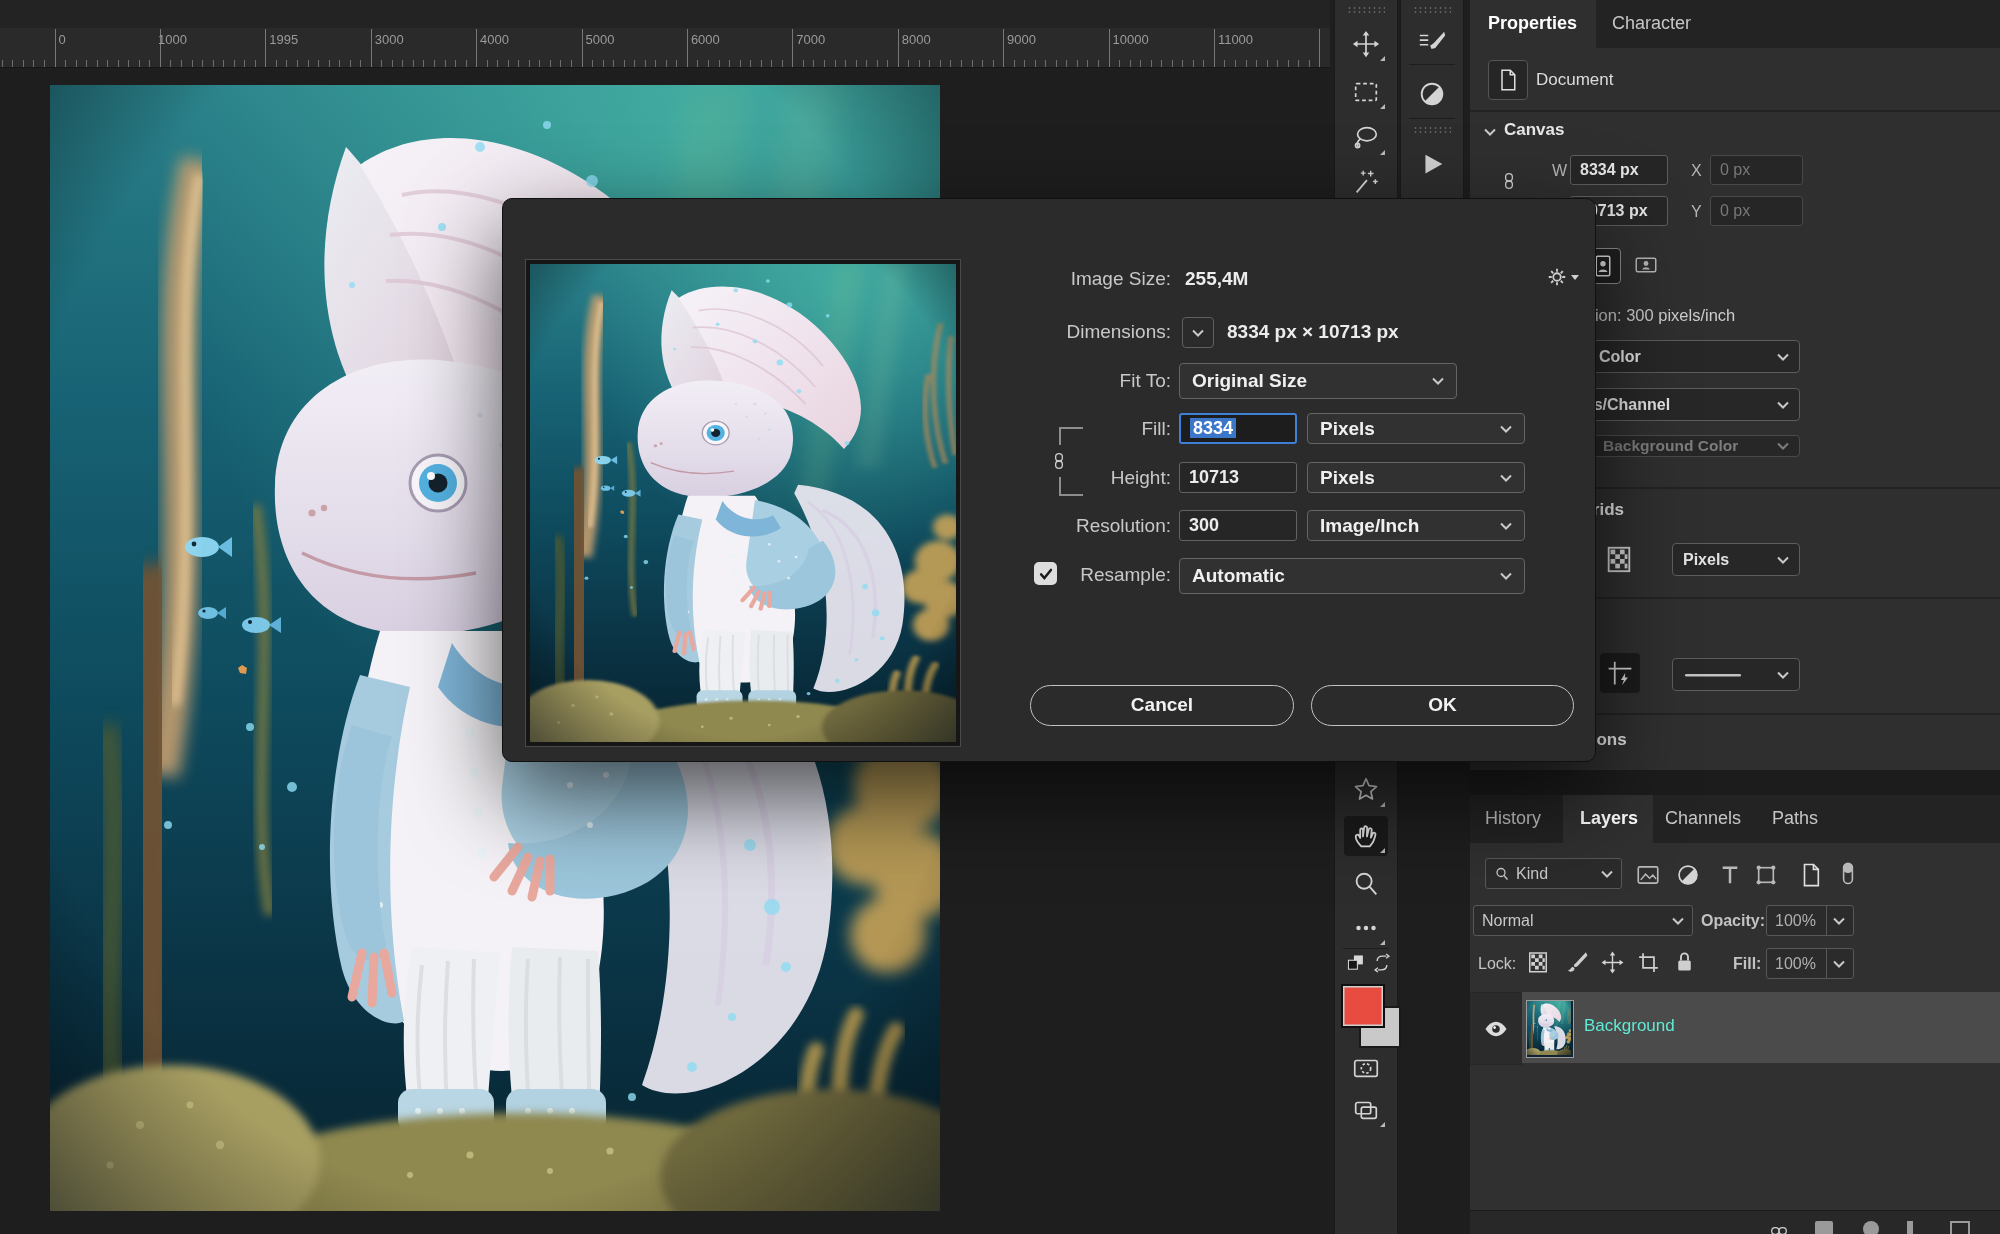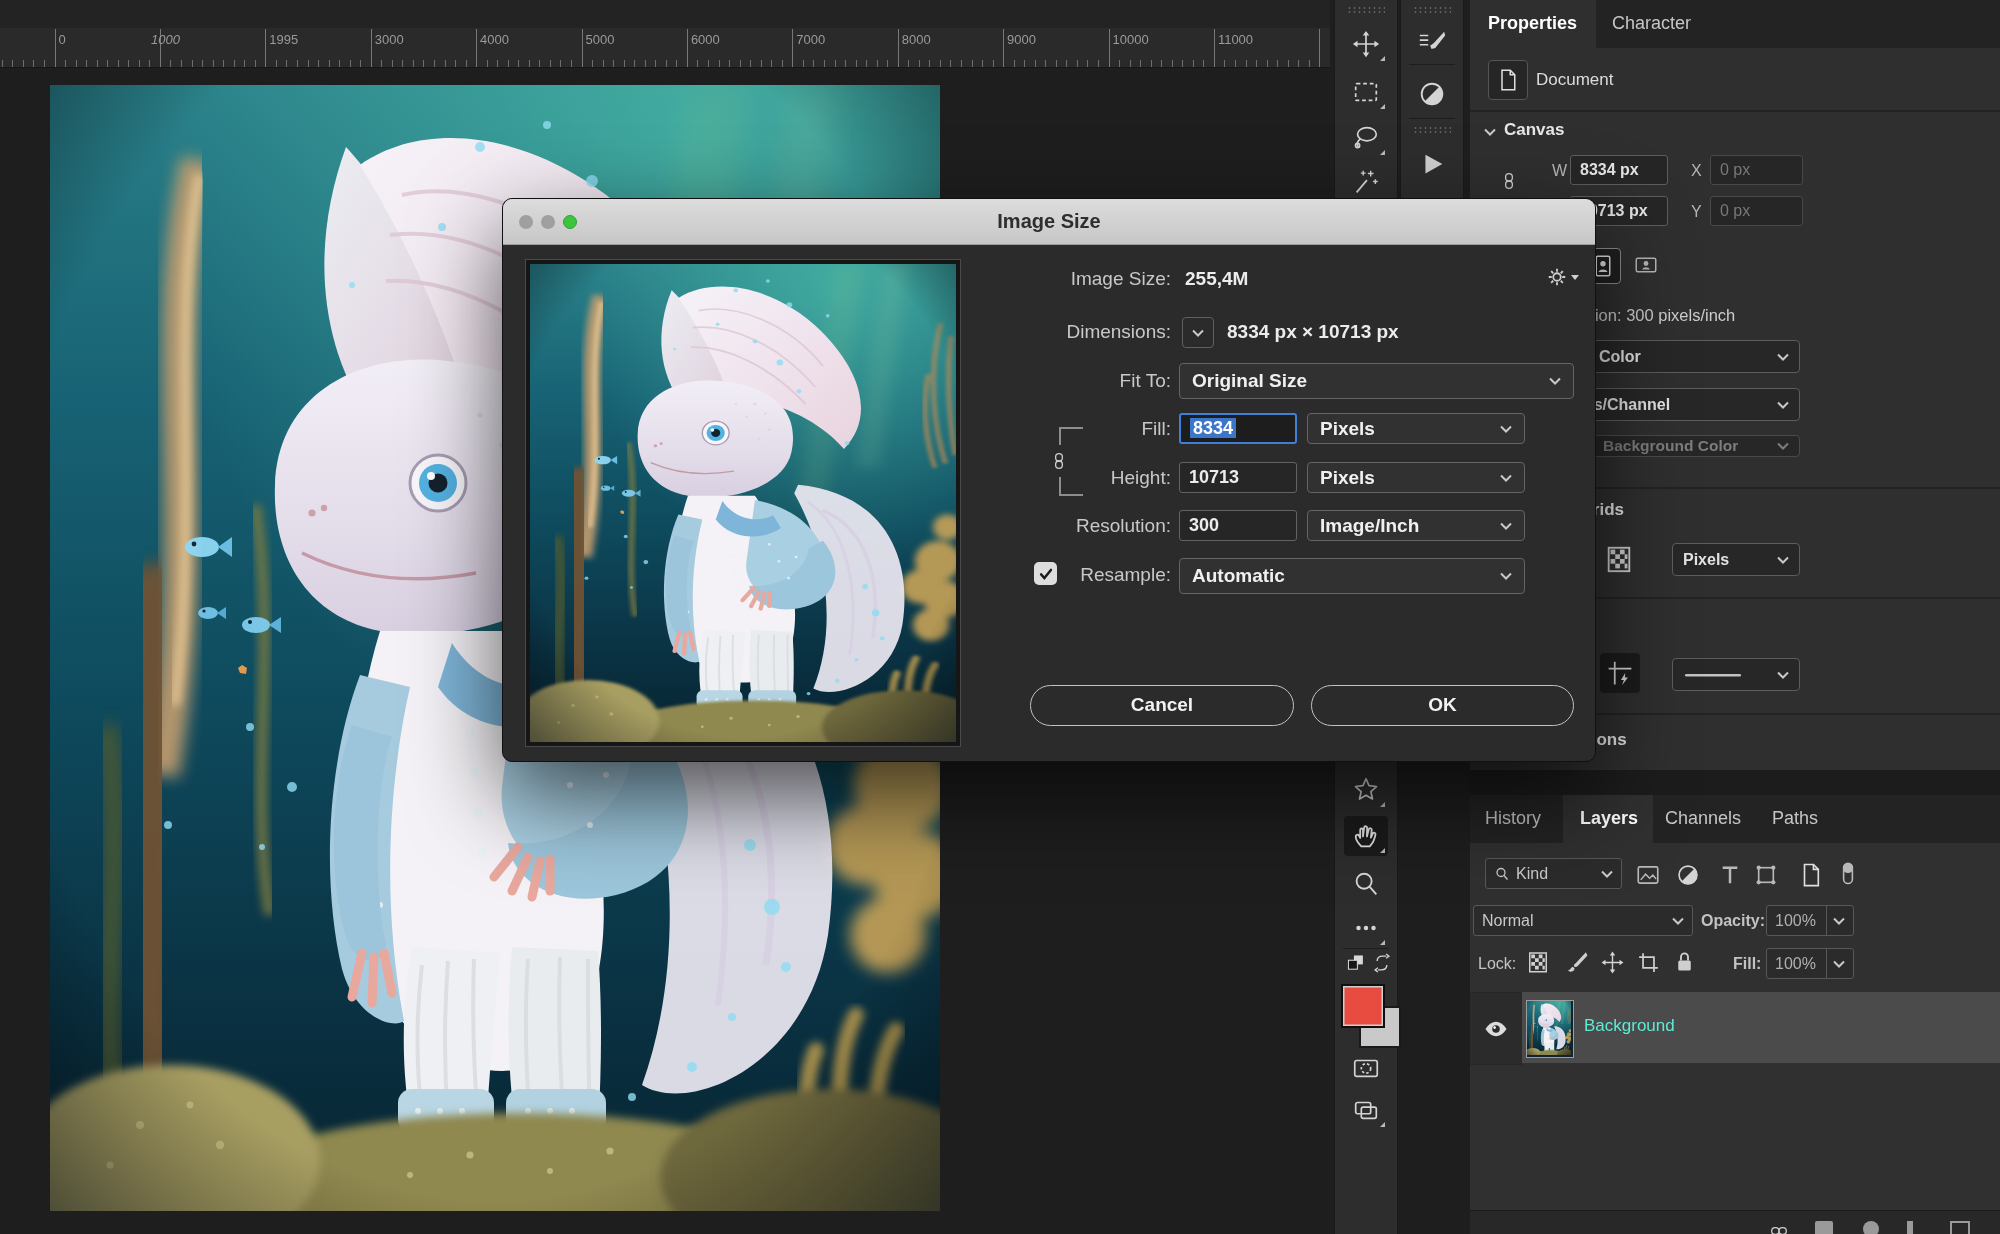--- a/index.html
+++ b/index.html
@@ -504,21 +504,21 @@
       <div class="tick" style="left: 65px;"></div>
       <div class="tick" style="left: 75.6px;"></div>
       <div class="tick" style="left: 86.1px;"></div>
       <div class="tick" style="left: 96.7px;"></div>
       <div class="tick" style="left: 107.2px;"></div>
       <div class="tick" style="left: 117.7px;"></div>
       <div class="tick" style="left: 128.3px;"></div>
       <div class="tick" style="left: 138.8px;"></div>
       <div class="tick" style="left: 149.4px;"></div>
       <div class="tick major" style="left: 159.9px;"></div>
-      <div class="tick-label" style="left: 151px; font-style: italic;">1000</div>
+      <div class="tick-label" style="left: 158px;">1000</div>
       <div class="tick" style="left: 170.4px;"></div>
       <div class="tick" style="left: 181px;"></div>
       <div class="tick" style="left: 191.5px;"></div>
       <div class="tick" style="left: 202.1px;"></div>
       <div class="tick" style="left: 212.6px;"></div>
       <div class="tick" style="left: 223.1px;"></div>
       <div class="tick" style="left: 233.7px;"></div>
       <div class="tick" style="left: 244.2px;"></div>
       <div class="tick" style="left: 254.8px;"></div>
       <div class="tick major" style="left: 265.3px;"></div>
@@ -966,26 +966,20 @@
           </svg>
         </div>
       <div class="abs" style="left:345px;top:10px;width:18px;height:16px;background:#9a9a9a;border-radius:2px"></div>
       <div class="abs" style="left:393px;top:10px;width:16px;height:16px;background:#9a9a9a;border-radius:50%"></div>
       <div class="abs" style="left:437px;top:10px;width:6px;height:16px;background:#9a9a9a"></div>
       <div class="abs" style="left:480px;top:10px;width:16px;height:16px;border:2px solid #9a9a9a"></div>
     </div>
   </div>
 
   <div class="abs" id="dialog">
-    <div id="dlgTitle">
-      <span class="light" style="left:16px;background:#9f9f9f"></span>
-      <span class="light" style="left:38px;background:#9f9f9f"></span>
-      <span class="light" style="left:60px;background:#3ec43f;border:1px solid #2da32f;box-sizing:border-box"></span>
-      <div class="t">Image Size</div>
-    </div>
 
     <div id="preview">
       <svg width="426" height="478" viewBox="0 0 890 1126" preserveAspectRatio="none">
           <use href="#art"></use>
         </svg>
     </div>
 
     <div class="dlabel" style="top:69px">Image Size:</div>
     <div class="dvalue" style="left:682px;top:69px">255,4M</div>
     <div class="abs" style="left:1042px;top:66px;display:flex;align-items:center">
@@ -997,21 +991,21 @@
 
     <div class="dlabel" style="top:122px">Dimensions:</div>
     <div class="abs" style="left:679px;top:118px;width:30px;height:29px;border:1px solid #606060;border-radius:4px;display:flex;align-items:center;justify-content:center">
       <svg class="chev" viewBox="0 0 12 8">
           <polyline points="1,1.5 6,6.5 11,1.5"></polyline>
         </svg>
     </div>
     <div class="dvalue" style="left:724px;top:122px">8334 px  ×  10713 px</div>
 
     <div class="dlabel" style="top:171px">Fit To:</div>
-    <div class="ddd" style="left:676px;top:164px;width:395px;height:36px">
+    <div class="ddd" style="left:676px;top:164px;width:278px;height:36px">
       <span>Original Size</span>
         <span class="sp"></span>
       <svg class="chev" viewBox="0 0 12 8">
           <polyline points="1,1.5 6,6.5 11,1.5"></polyline>
         </svg>
     </div>
 
     <div class="brkt" style="left:556px;top:228px;width:1.5px;height:68px"></div>
     <div class="brkt" style="left:556px;top:228px;width:24px;height:1.5px"></div>
     <div class="brkt" style="left:556px;top:295px;width:24px;height:1.5px"></div>

